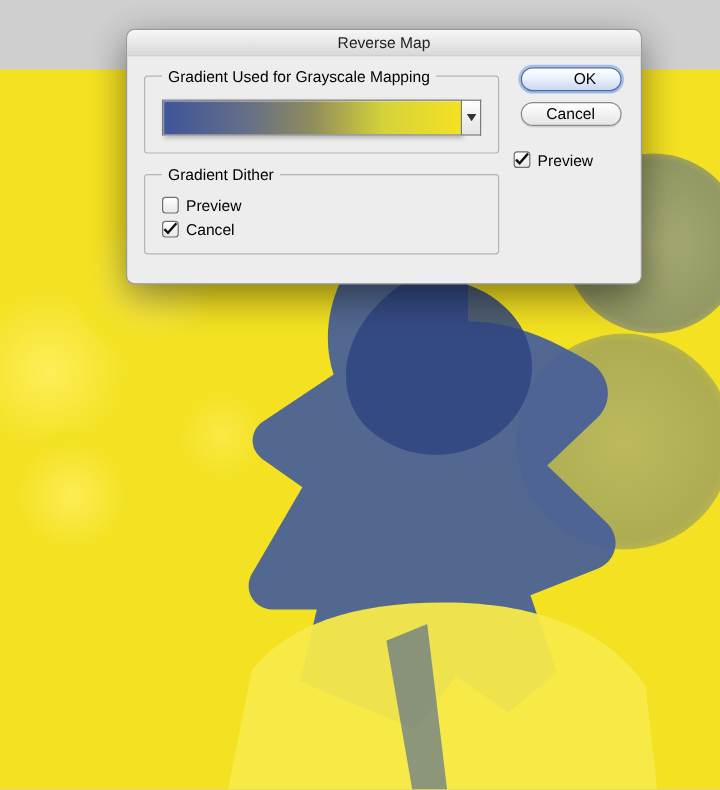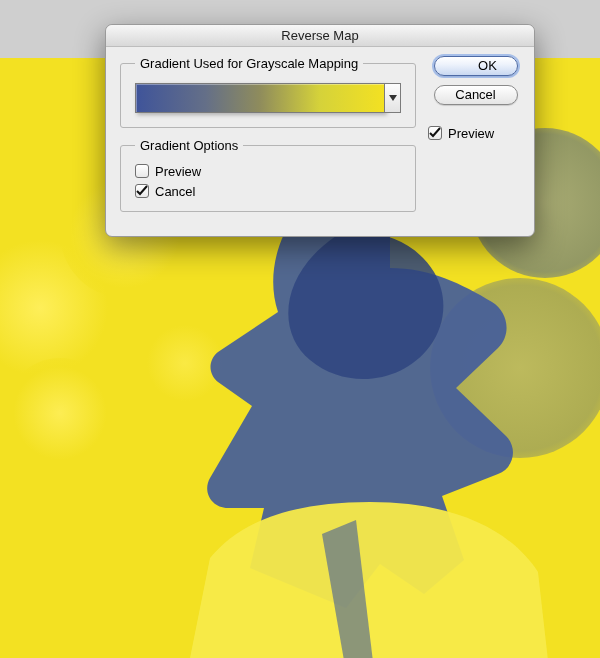--- a/index.html
+++ b/index.html
@@ -115,21 +115,21 @@
           <div class="grad-swatch"></div>
           <div class="grad-drop">
             <svg width="8" height="6">
                 <path d="M0 0h8L4 6z" fill="#333"></path>
               </svg>
           </div>
         </div>
       </fieldset>
 
       <fieldset class="group" style="padding-top:8px;padding-bottom:10px">
-        <legend>Gradient Options</legend>
+        <legend>Gradient Dither</legend>
         <div class="chk-row">
           <span class="chk-box"></span>
           <span>Preview</span>
         </div>
         <div class="chk-row">
           <span class="chk-box">
             <svg width="12" height="12">
                 <path d="M1 6l3 3 7-8" stroke="#101010" stroke-width="2" fill="none"></path>
               </svg>
           </span>

